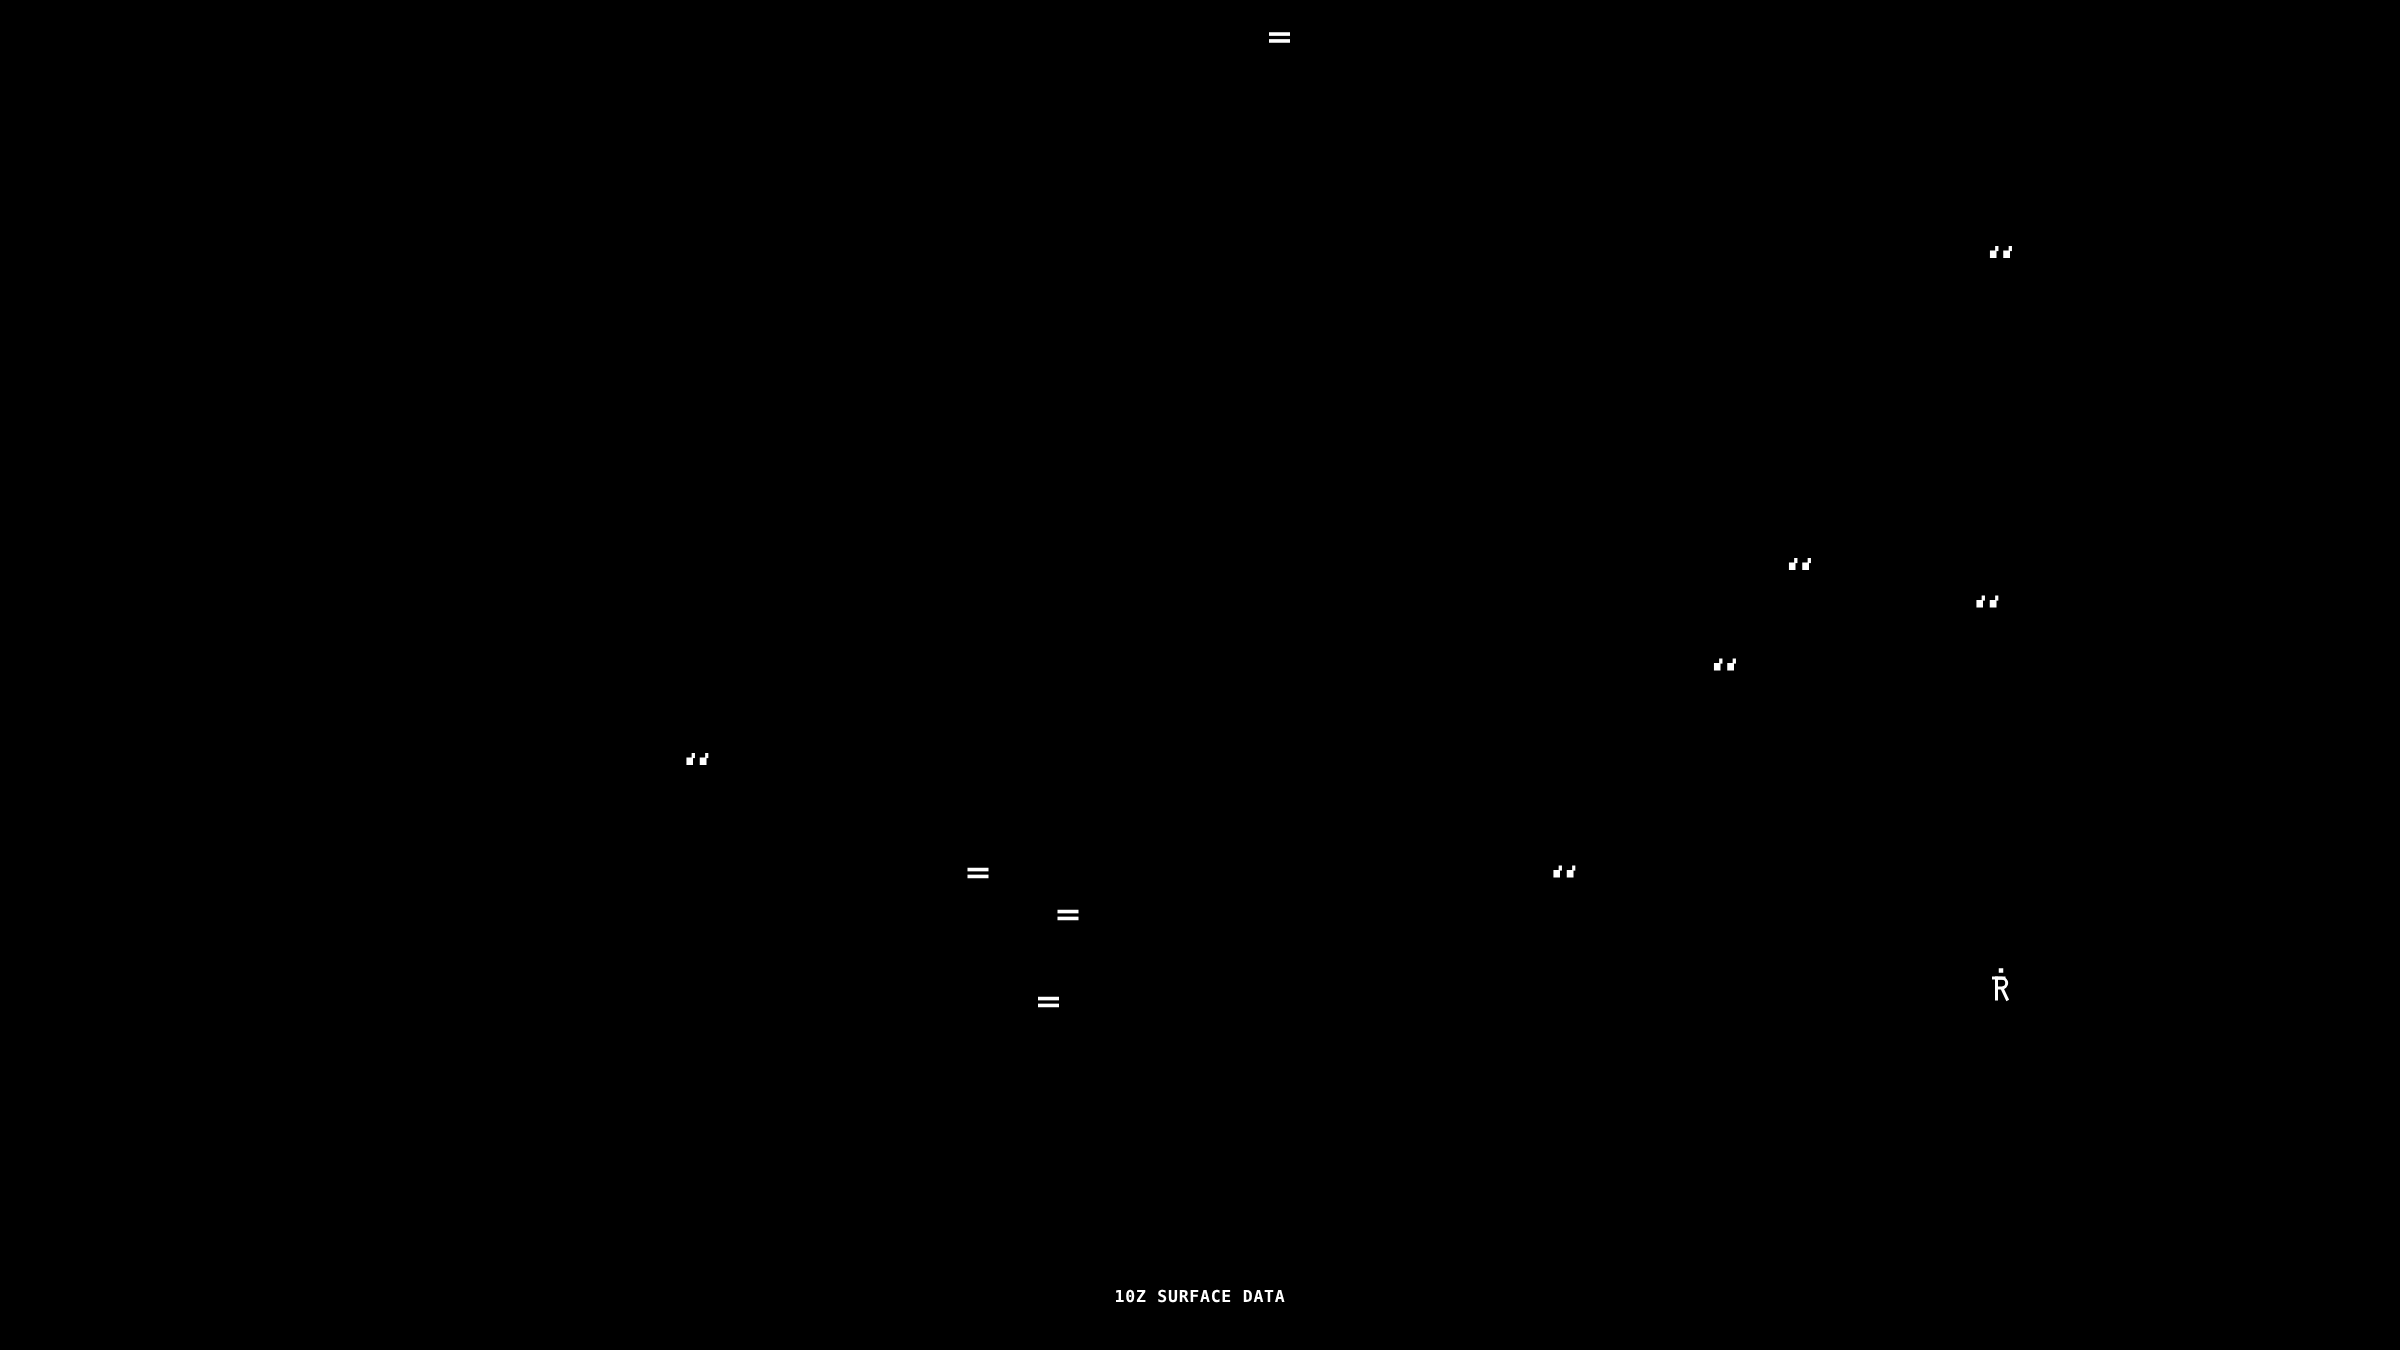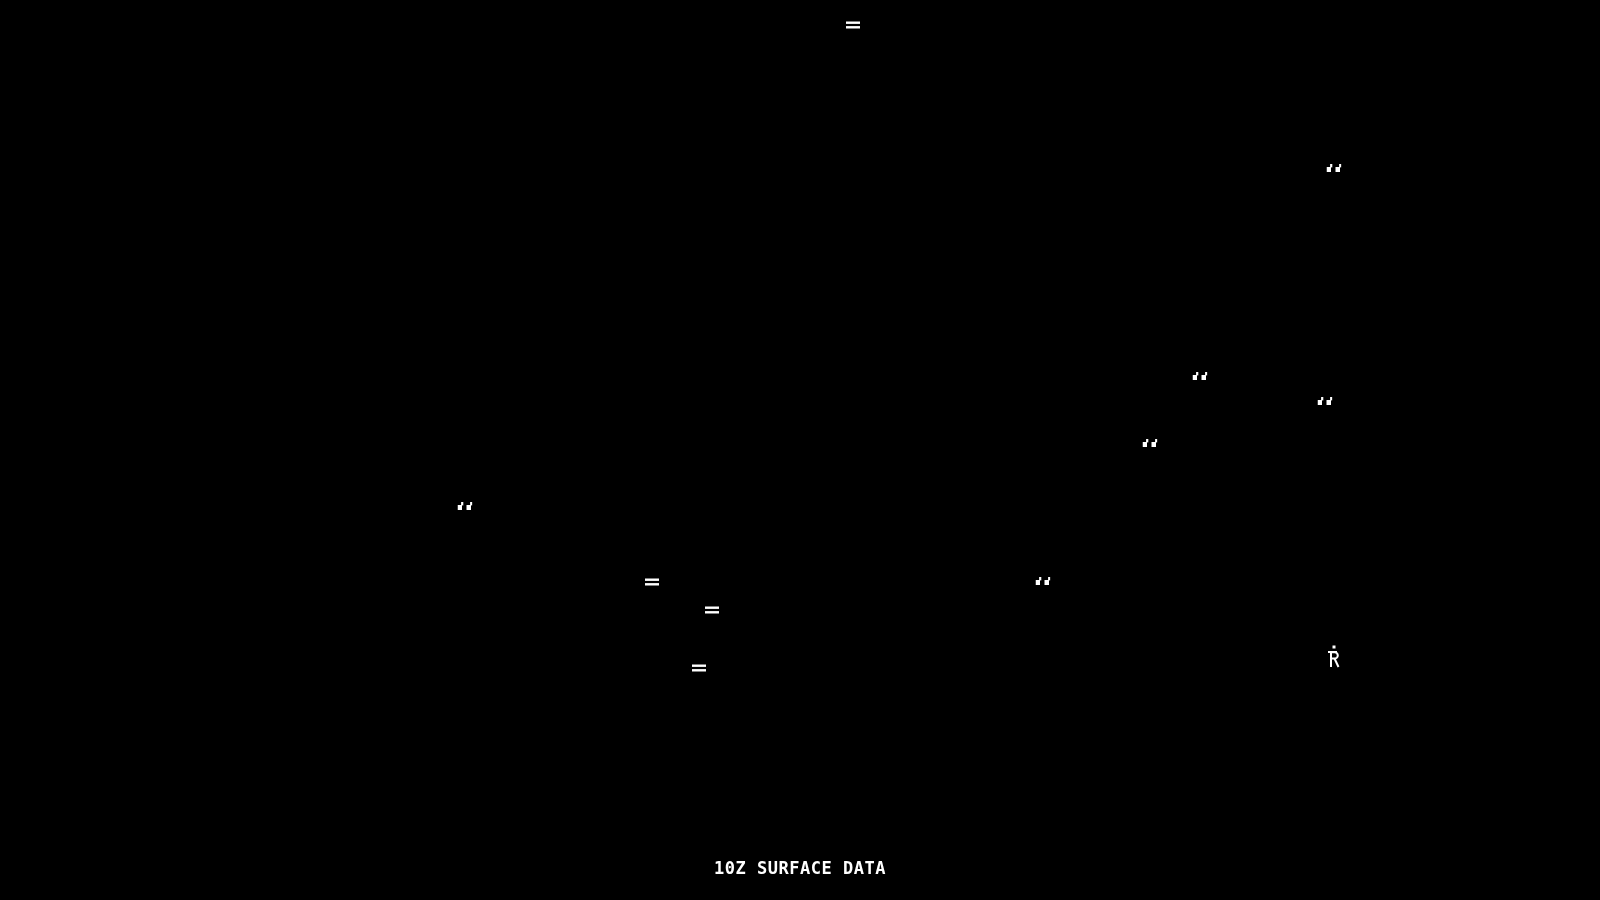--- a/index.html
+++ b/index.html
@@ -25,21 +25,21 @@
     line-height: 0;
   }
   .plot-title {
     position: absolute;
     left: 50%;
     top: 858px;
     transform: translateX(-50%);
     color: #ffffff;
     font-family: "DejaVu Sans Mono", monospace;
     font-weight: bold;
-    font-size: 17px;
+    font-size: 11px;
     letter-spacing: 0.5px;
     white-space: nowrap;
   }
 </style>
 </head>
 <body>
 
 <div class="screen">
   <div class="stations-layer" id="stations-layer">
       <div class="station" style="left: 853px; top: 25px;"><svg width="15" height="9" viewBox="0 0 15 9">

